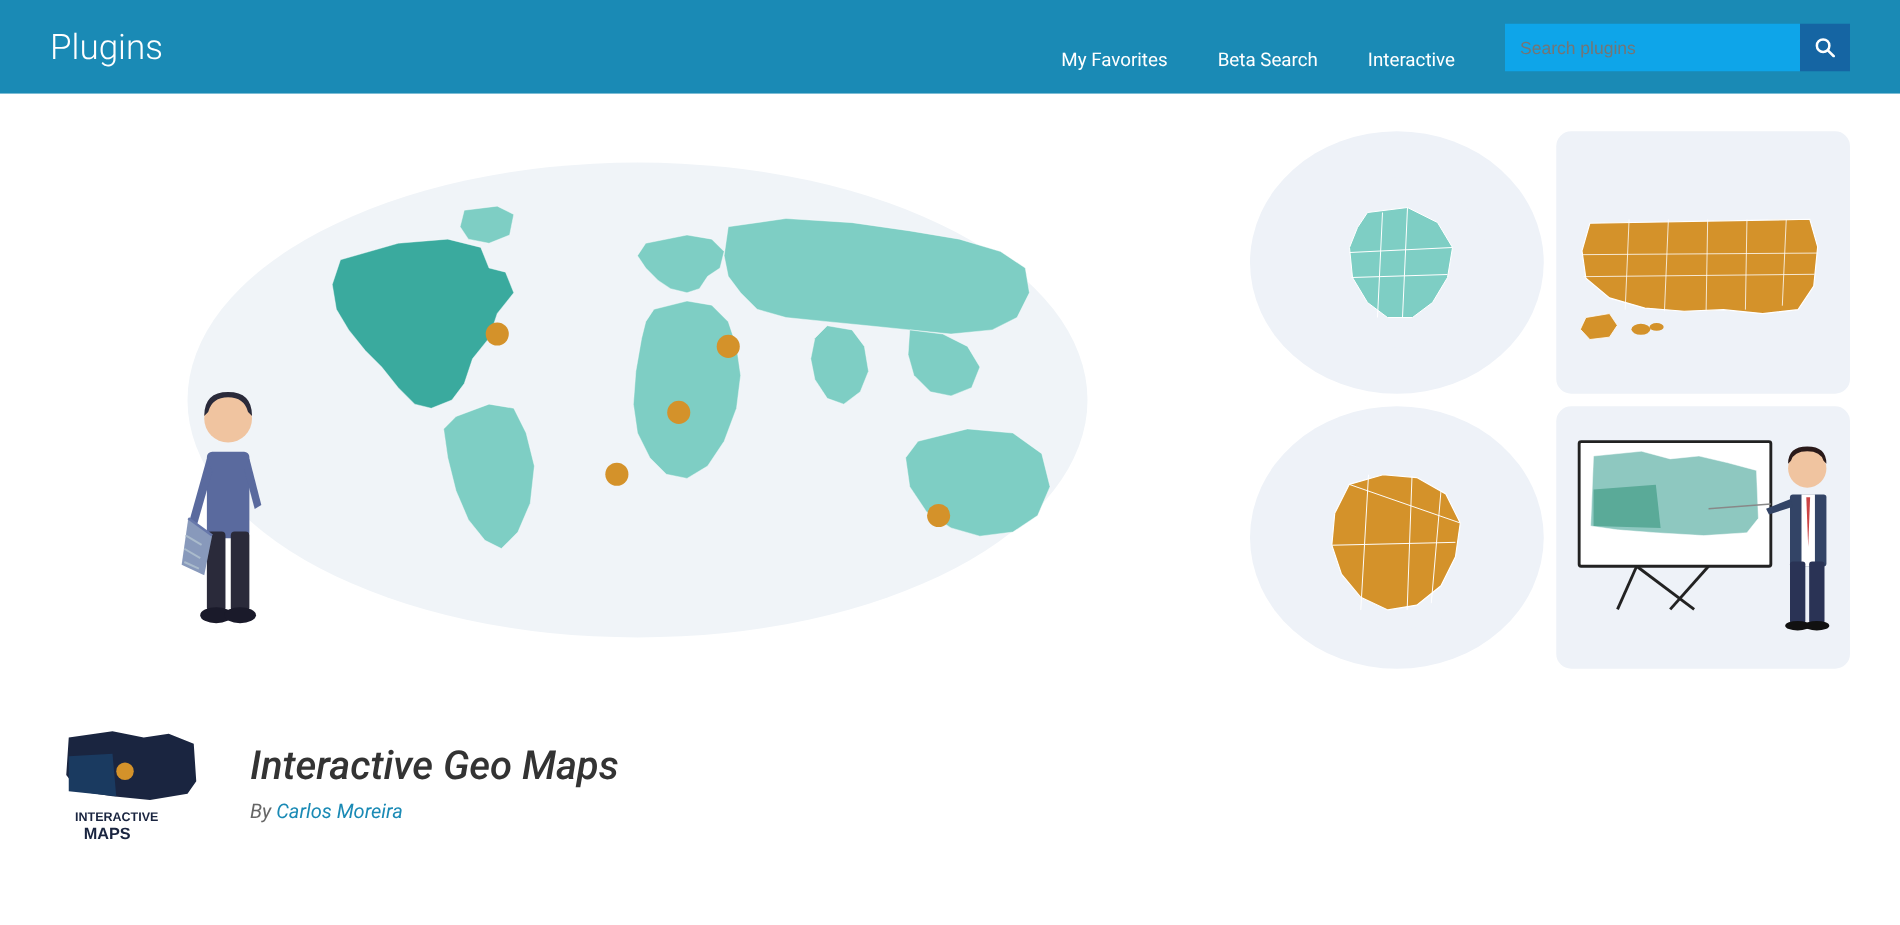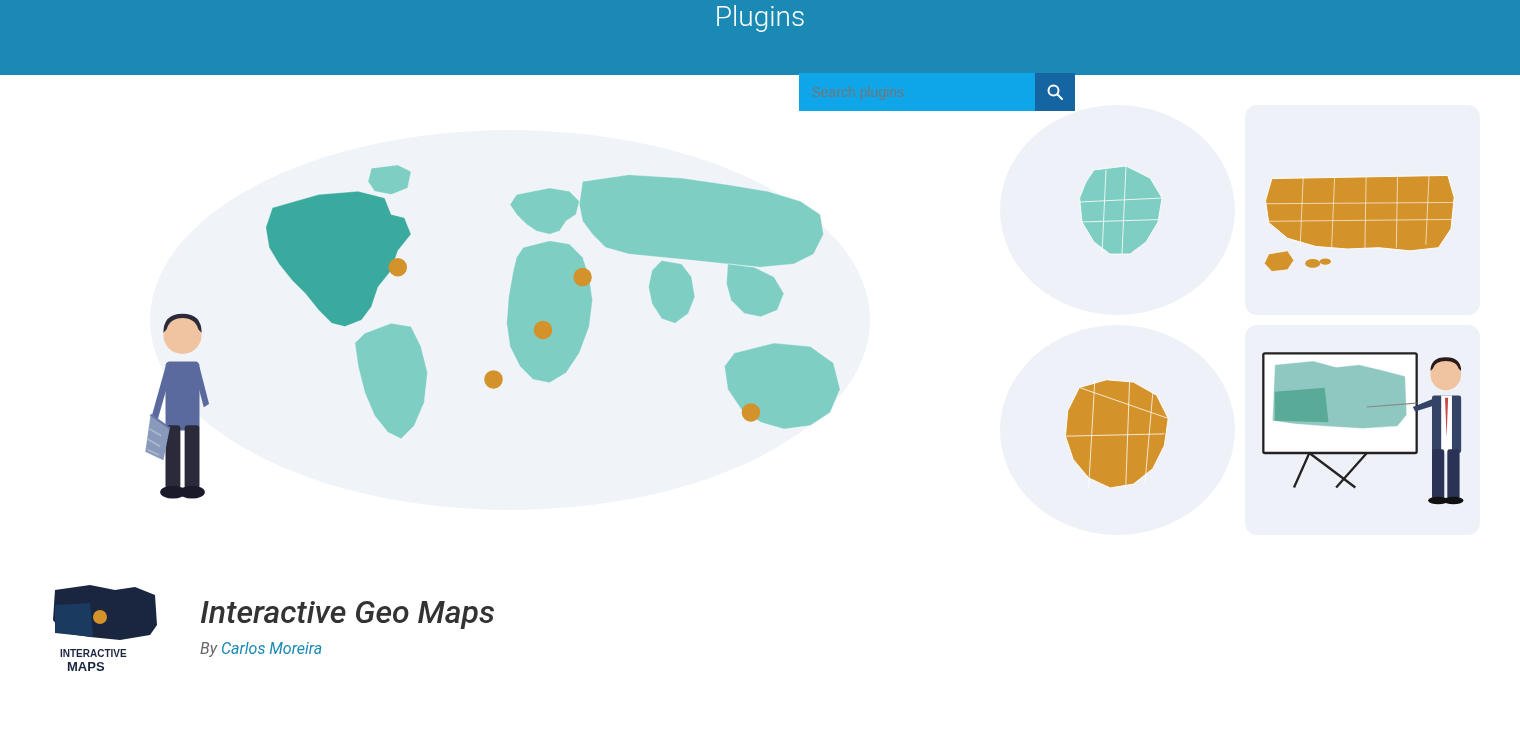--- a/index.html
+++ b/index.html
@@ -6,31 +6,30 @@
     body { font-family: -apple-system, BlinkMacSystemFont, 'Segoe UI', Roboto, sans-serif; background: #fff; width: 1520px; min-height: 740px; overflow-x: hidden; }
 
     
     .header {
       background: #1a8ab5;
       height: 75px;
       display: flex;
       align-items: center;
       padding: 0 40px;
       gap: 40px;
-      flex-direction: column;
     }
     .header-title {
       color: #fff;
       font-size: 28px;
       font-weight: 300;
       flex: 1;
     }
     .header-nav {
       display: flex;
-      align-items: flex-start;
+      align-items: flex-end;
       gap: 40px;
     }
     .nav-link {
       color: #fff;
       text-decoration: none;
       font-size: 15px;
       font-weight: 400;
       cursor: pointer;
     }
     .search-container {

